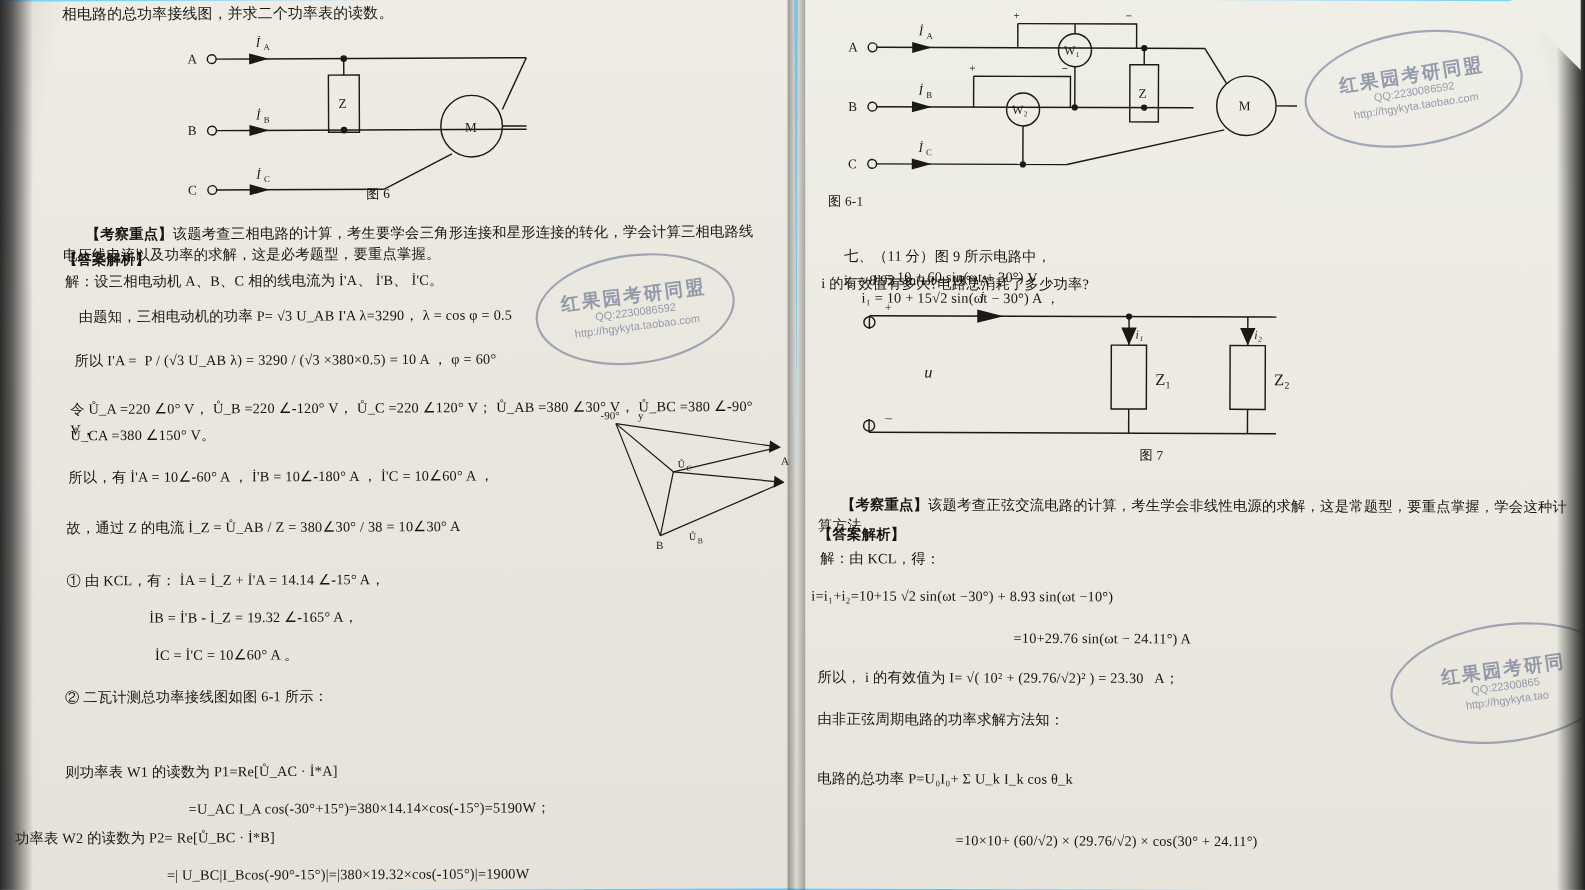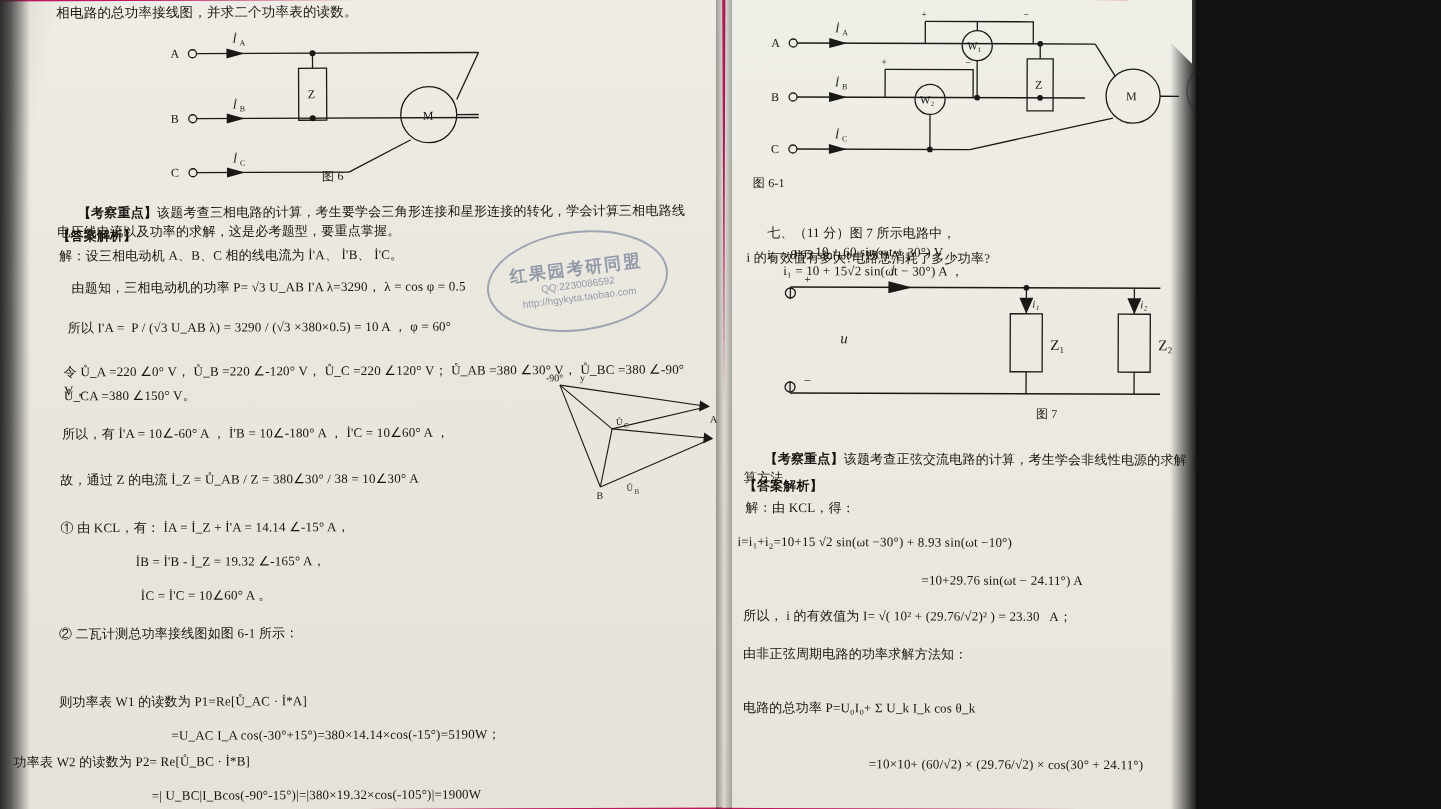--- a/index.html
+++ b/index.html
@@ -5,22 +5,22 @@
   * { box-sizing: border-box; }
   html, body { margin: 0; padding: 0; }
   body {
     width: 1441px; height: 809px;
     background: #111;
     font-family: "Liberation Serif", serif;
     overflow: hidden;
   }
   .page {
     position: relative;
-    width: 1196px; height: 809px;
-    background: #be185d;
+    width: 1441px; height: 809px;
+    background: #7dd3fc;
     overflow: hidden;
   }
   
   .scan {
     position: absolute;
     top: 0;
     background: #eceae3;
     color: #15130f;
     overflow: hidden;
   }
@@ -139,21 +139,21 @@
           <text x="91" y="25" font-size="8">A</text>
           <text x="84" y="88" font-style="italic">İ</text>
           <text x="91" y="91" font-size="8">B</text>
           <text x="84" y="142" font-style="italic">İ</text>
           <text x="91" y="145" font-size="8">C</text>
           <text x="159" y="78">Z</text>
           <text x="274" y="100">M</text>
         </g>
       </svg>
     </div>
-    <div class="txt fig-caption" style="left:323px; top:168px;">图 6</div>
+    <div class="txt fig-caption" style="left:334px; top:168px;">图 6</div>
 
     <div class="txt" style="left:58px; top:184px; width:635px;">
       <span class="bold">【考察重点】</span><span>该题考查三相电路的计算，考生要学会三角形连接和星形连接的转化，学会计算三相电路线电压线电流以及功率的求解，这是必考题型，要重点掌握。</span>
     </div>
     <div class="txt bold" style="left:58px; top:226px;">【答案解析】</div>
 
     <div class="txt" style="left:60px; top:246px; width:620px;">解：设三相电动机 A、B、C 相的线电流为 İ'A、 İ'B、 İ'C。</div>
     <div class="txt" style="left:72px; top:278px; width:620px;">由题知，三相电动机的功率 P= √3 U_AB I'A λ=3290， λ = cos φ = 0.5</div>
     <div class="txt" style="left:68px; top:318px; width:620px;">所以 I'A =  P / (√3 U_AB λ) = 3290 / (√3 ×380×0.5) = 10 A ， φ = 60°</div>
     <div class="txt" style="left:64px; top:362px; width:630px;">令 Ů_A =220 ∠0° V， Ů_B =220 ∠-120° V， Ů_C =220 ∠120° V； Ů_AB =380 ∠30° V， Ů_BC =380 ∠-90° V，</div>
@@ -257,21 +257,21 @@
           <text x="166" y="14" font-size="10">+</text>
           <text x="268" y="14" font-size="10">−</text>
           <text x="126" y="62" font-size="10">+</text>
           <text x="210" y="62" font-size="10">−</text>
         </g>
       </svg>
     </div>
     <div class="txt fig-caption" style="left:28px; top:176px;text-align:center;">图 6-1</div>
 
     <div class="txt" style="left:22px; top:206px; width:690px;">
-      <span>七、（11 分）</span><span>图 7 所示电路中，</span>
+      <span>七、（11 分）</span><span>图 9 所示电路中，</span>
       <span style="margin-left:27px;">u = 10 + 60 sin(ωt + 30°) V ，</span>
       <span style="margin-left:16px;">i₁ = 10 + 15√2 sin(ωt − 30°) A ，</span>
     </div>
     <div class="txt" style="left:22px; top:228px; width:690px;">
       <span>i₂ = 8.93 sin(ωt − 13°) A ，</span>
     </div>
     <div class="txt" style="left:22px; top:250px; width:690px;">i 的有效值有多大?电路总消耗了多少功率?</div>
 
     <div class="svgwrap" style="left:36px; top:272px;">
       <svg width="440" height="135" viewBox="0 0 440 135">

